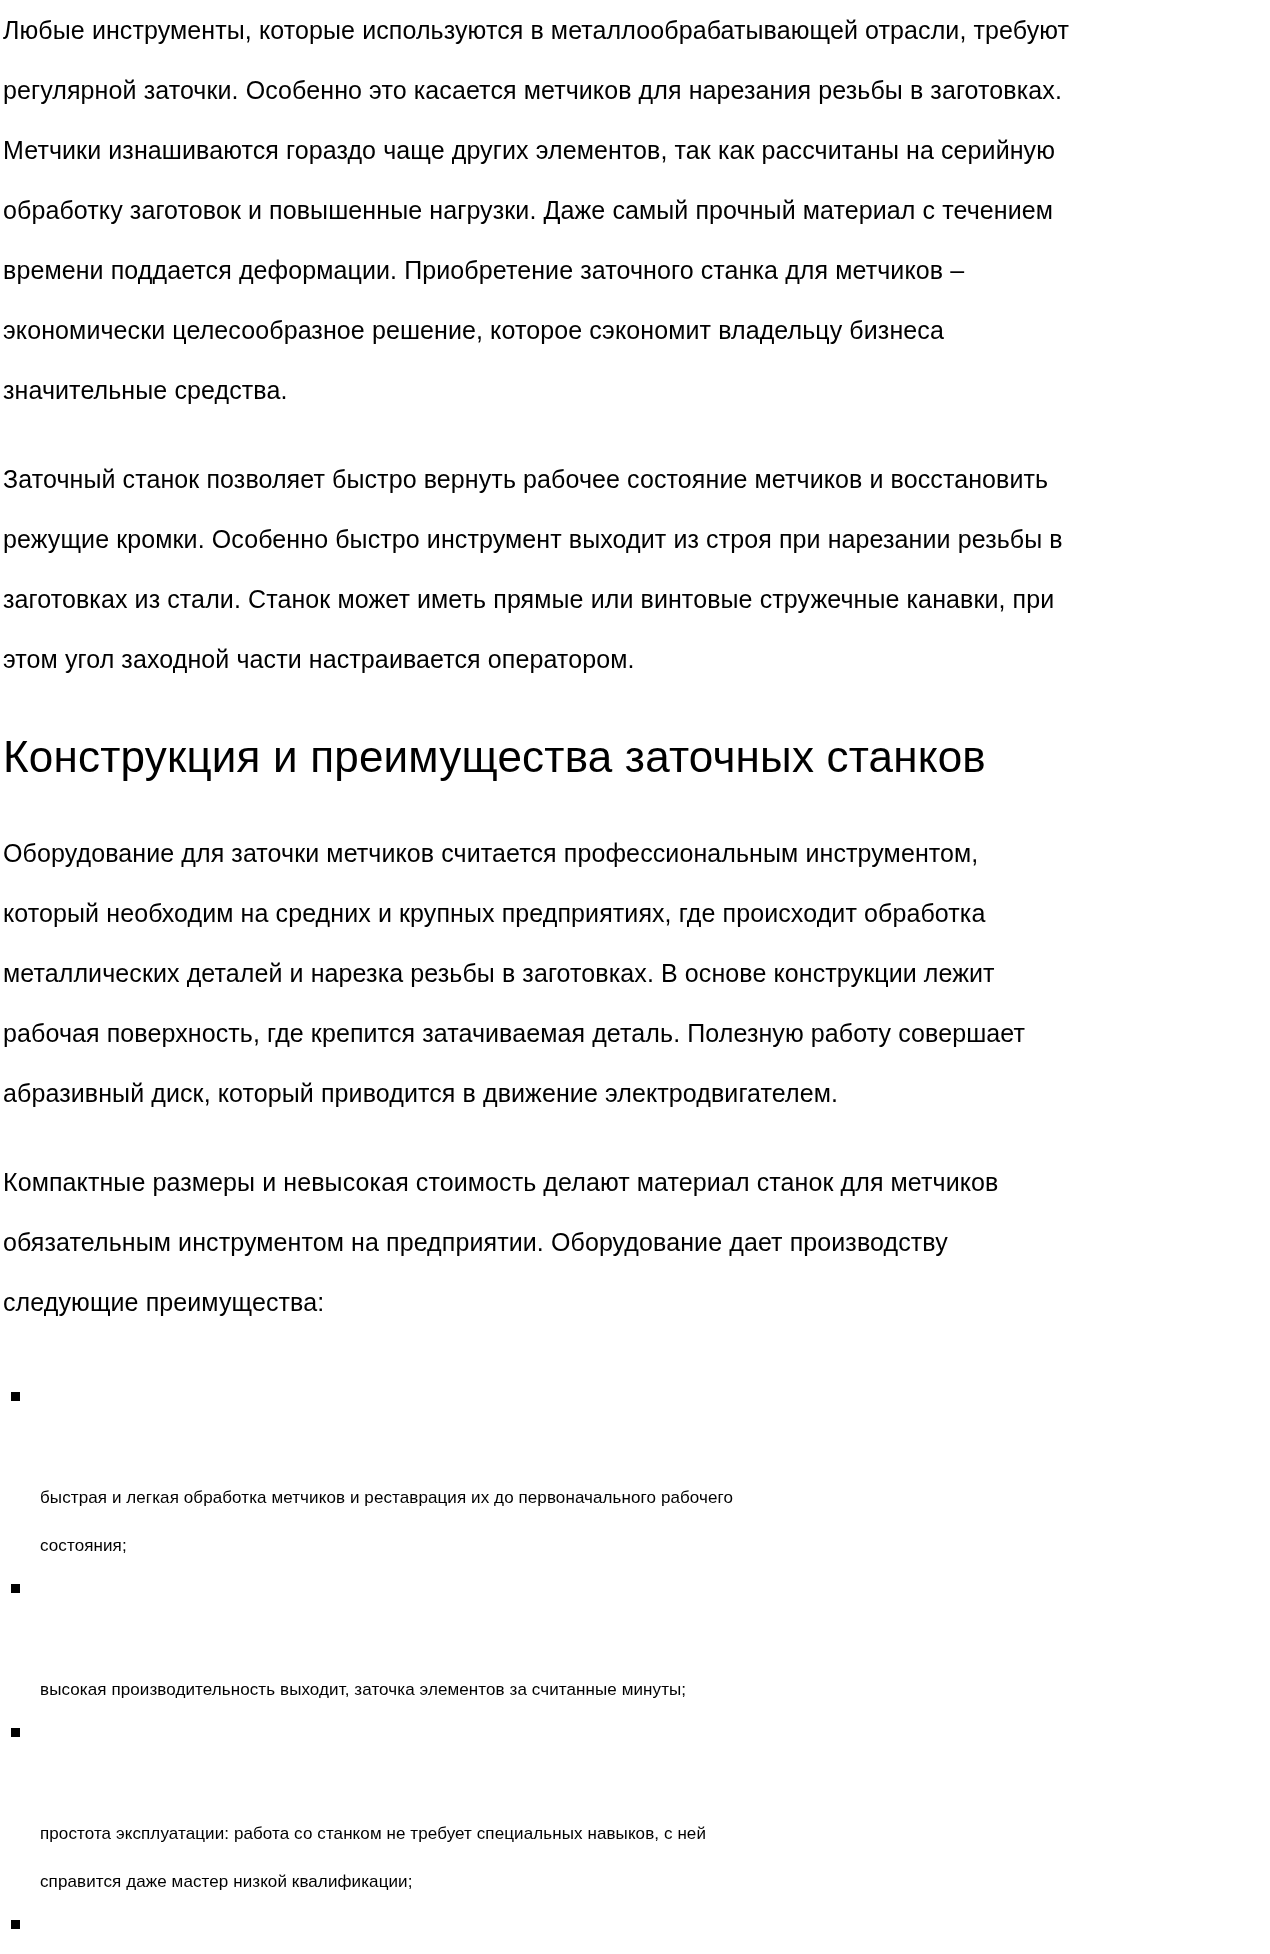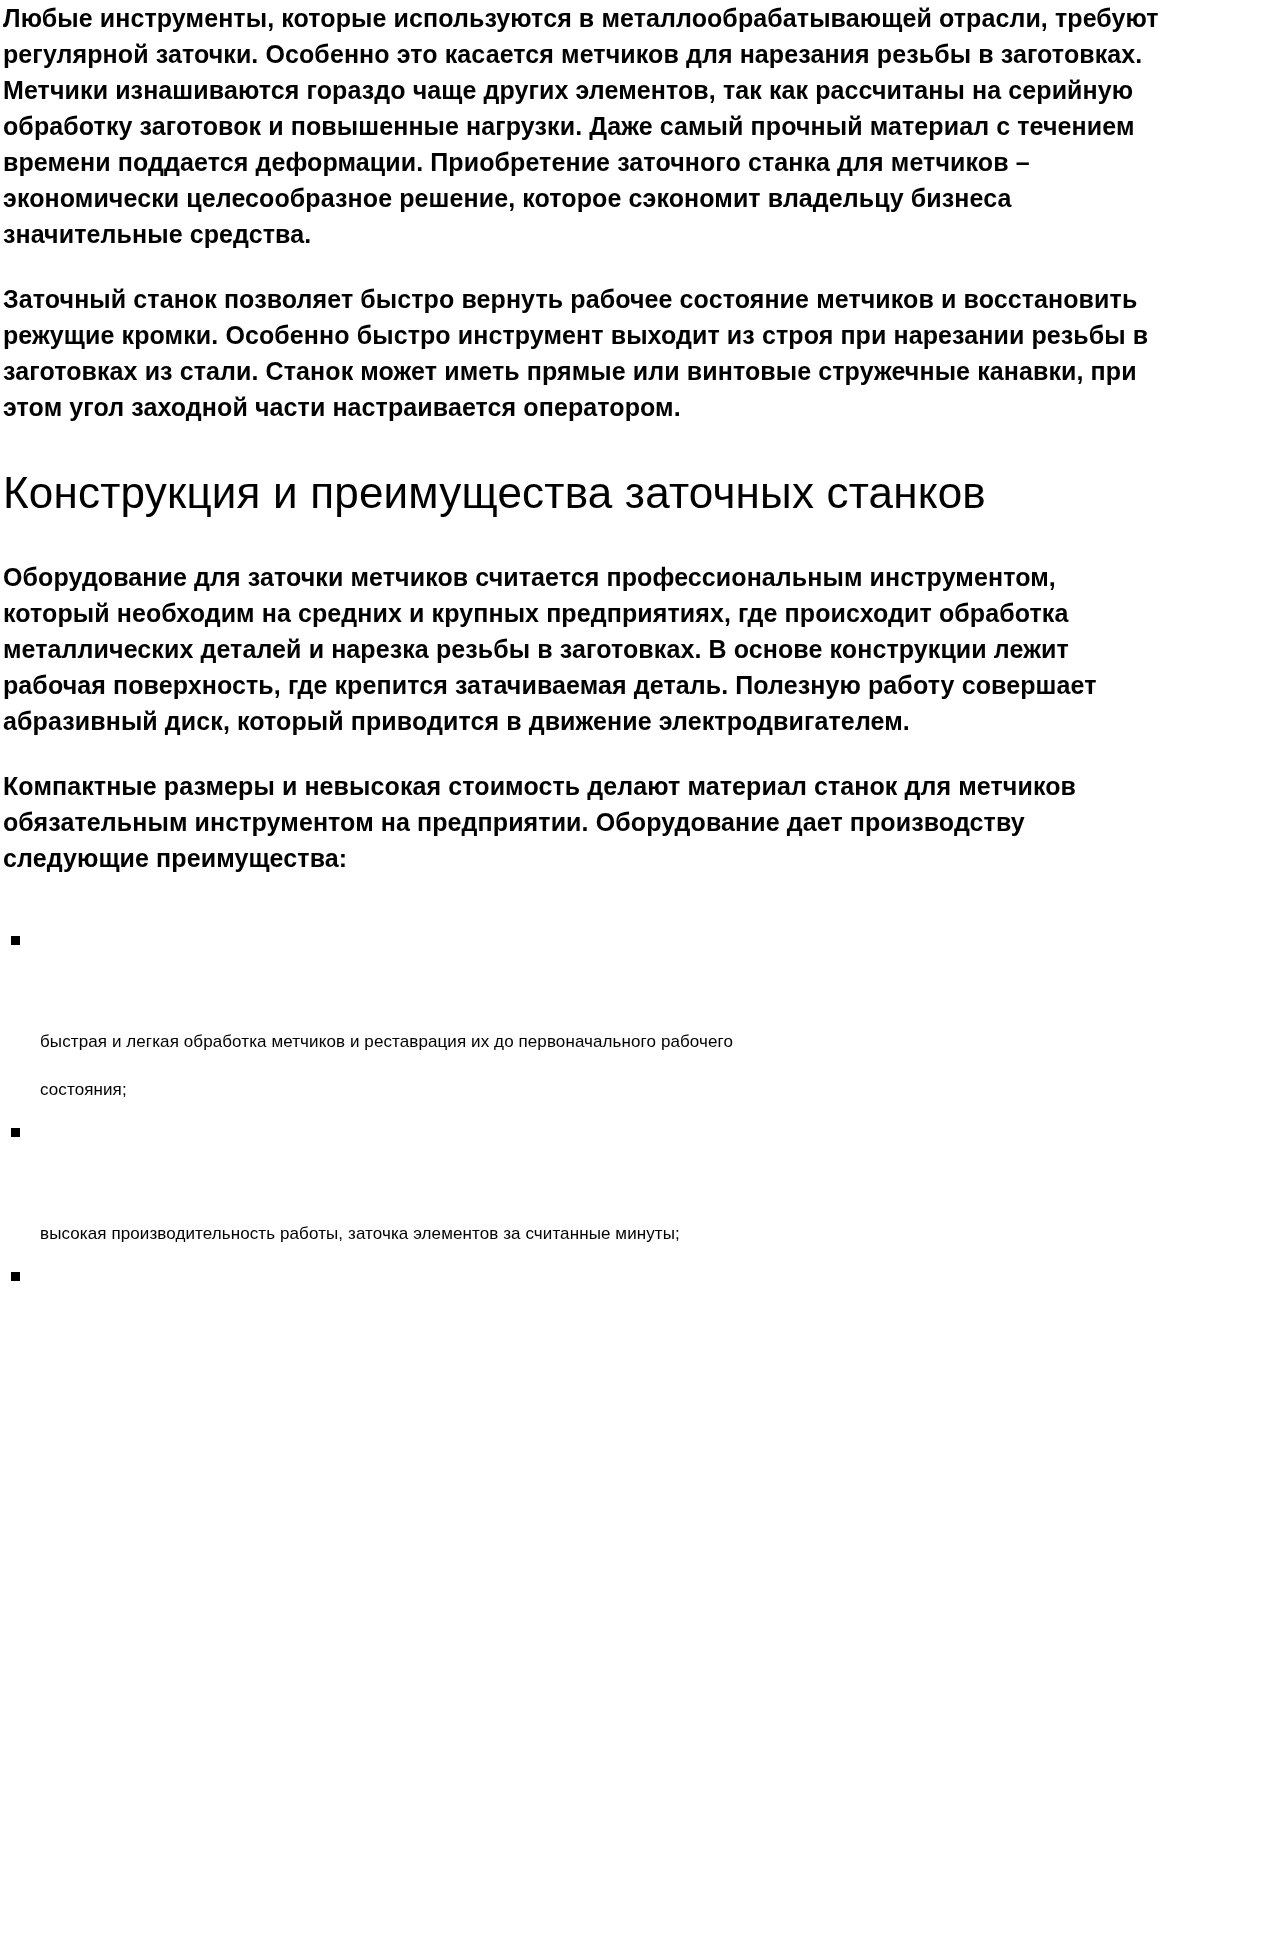--- a/index.html
+++ b/index.html
@@ -14,25 +14,24 @@
     font-family: "Liberation Sans", sans-serif;
     color: #000000;
   }
   .article {
     padding: 0 6px 0 3px;
     box-sizing: border-box;
     width: 1270px;
   }
   .para {
     font-size: 25px;
-    line-height: 36px;
+    line-height: 60px;
     margin: 0 0 29px 0;
     white-space: pre-line;
     letter-spacing: 0.1px;
-    font-weight: bold;
   }
   h2.section-heading {
     font-size: 44px;
     font-weight: 400;
     line-height: 56px;
     margin: 40px 0 38px 0;
     letter-spacing: 0.2px;
     white-space: nowrap;
   }
   ul.advantages {
@@ -90,21 +89,26 @@
 следующие преимущества:</p>
 
   <ul class="advantages">
     <li>
       <span class="bullet"></span>
       <span>быстрая и легкая обработка метчиков и реставрация их до первоначального рабочего
 состояния;</span>
     </li>
     <li>
       <span class="bullet"></span>
-      <span>высокая производительность работы, заточка элементов за считанные минуты;</span>
+      <span>высокая производительность выходит, заточка элементов за считанные минуты;</span>
+    </li>
+    <li>
+      <span class="bullet"></span>
+      <span>простота эксплуатации: работа со станком не требует специальных навыков, с ней
+справится даже мастер низкой квалификации;</span>
     </li>
     <li>
       <span class="bullet"></span>
       
     </li>
 
   </ul>
 
 </div>
 

